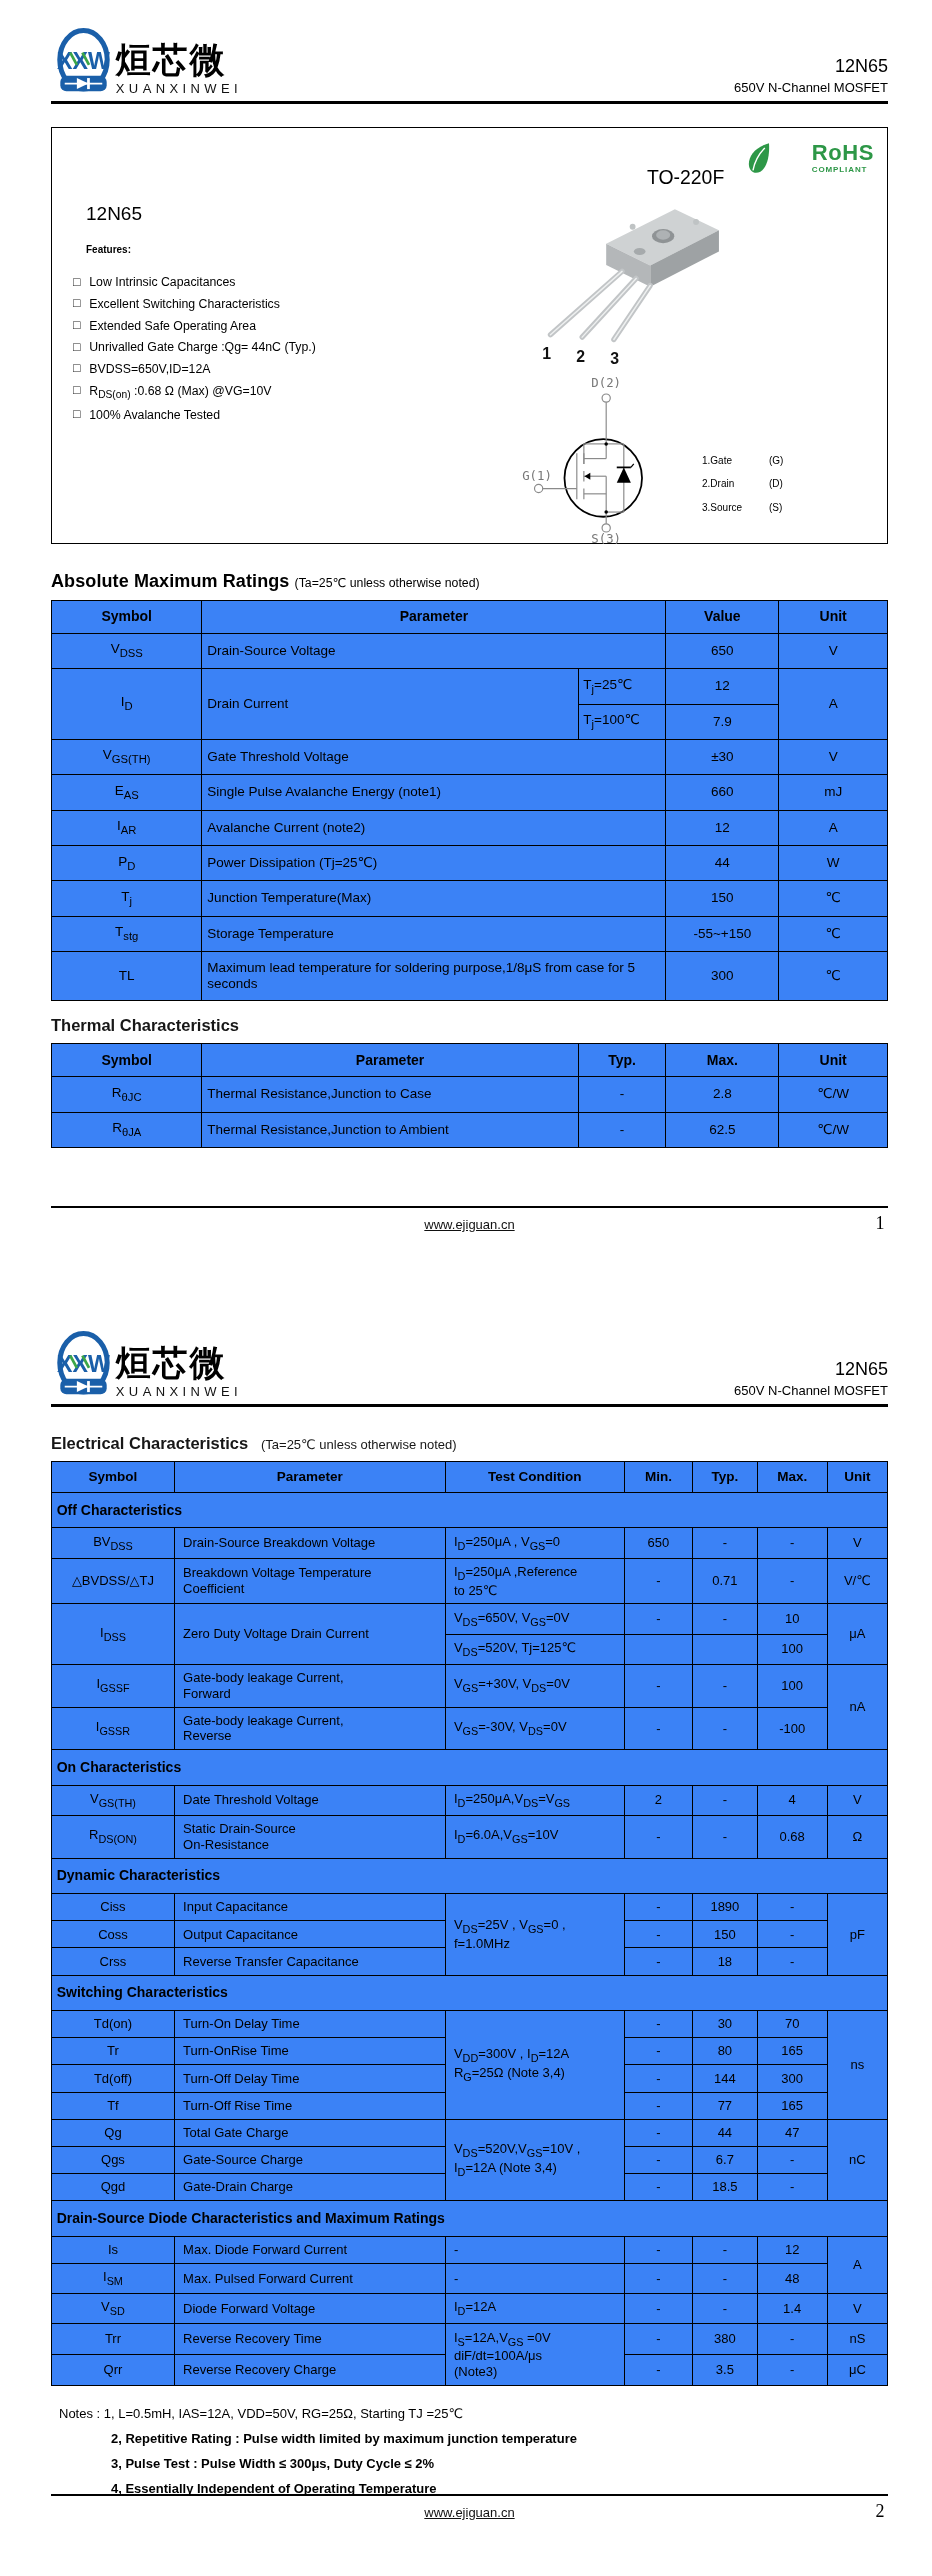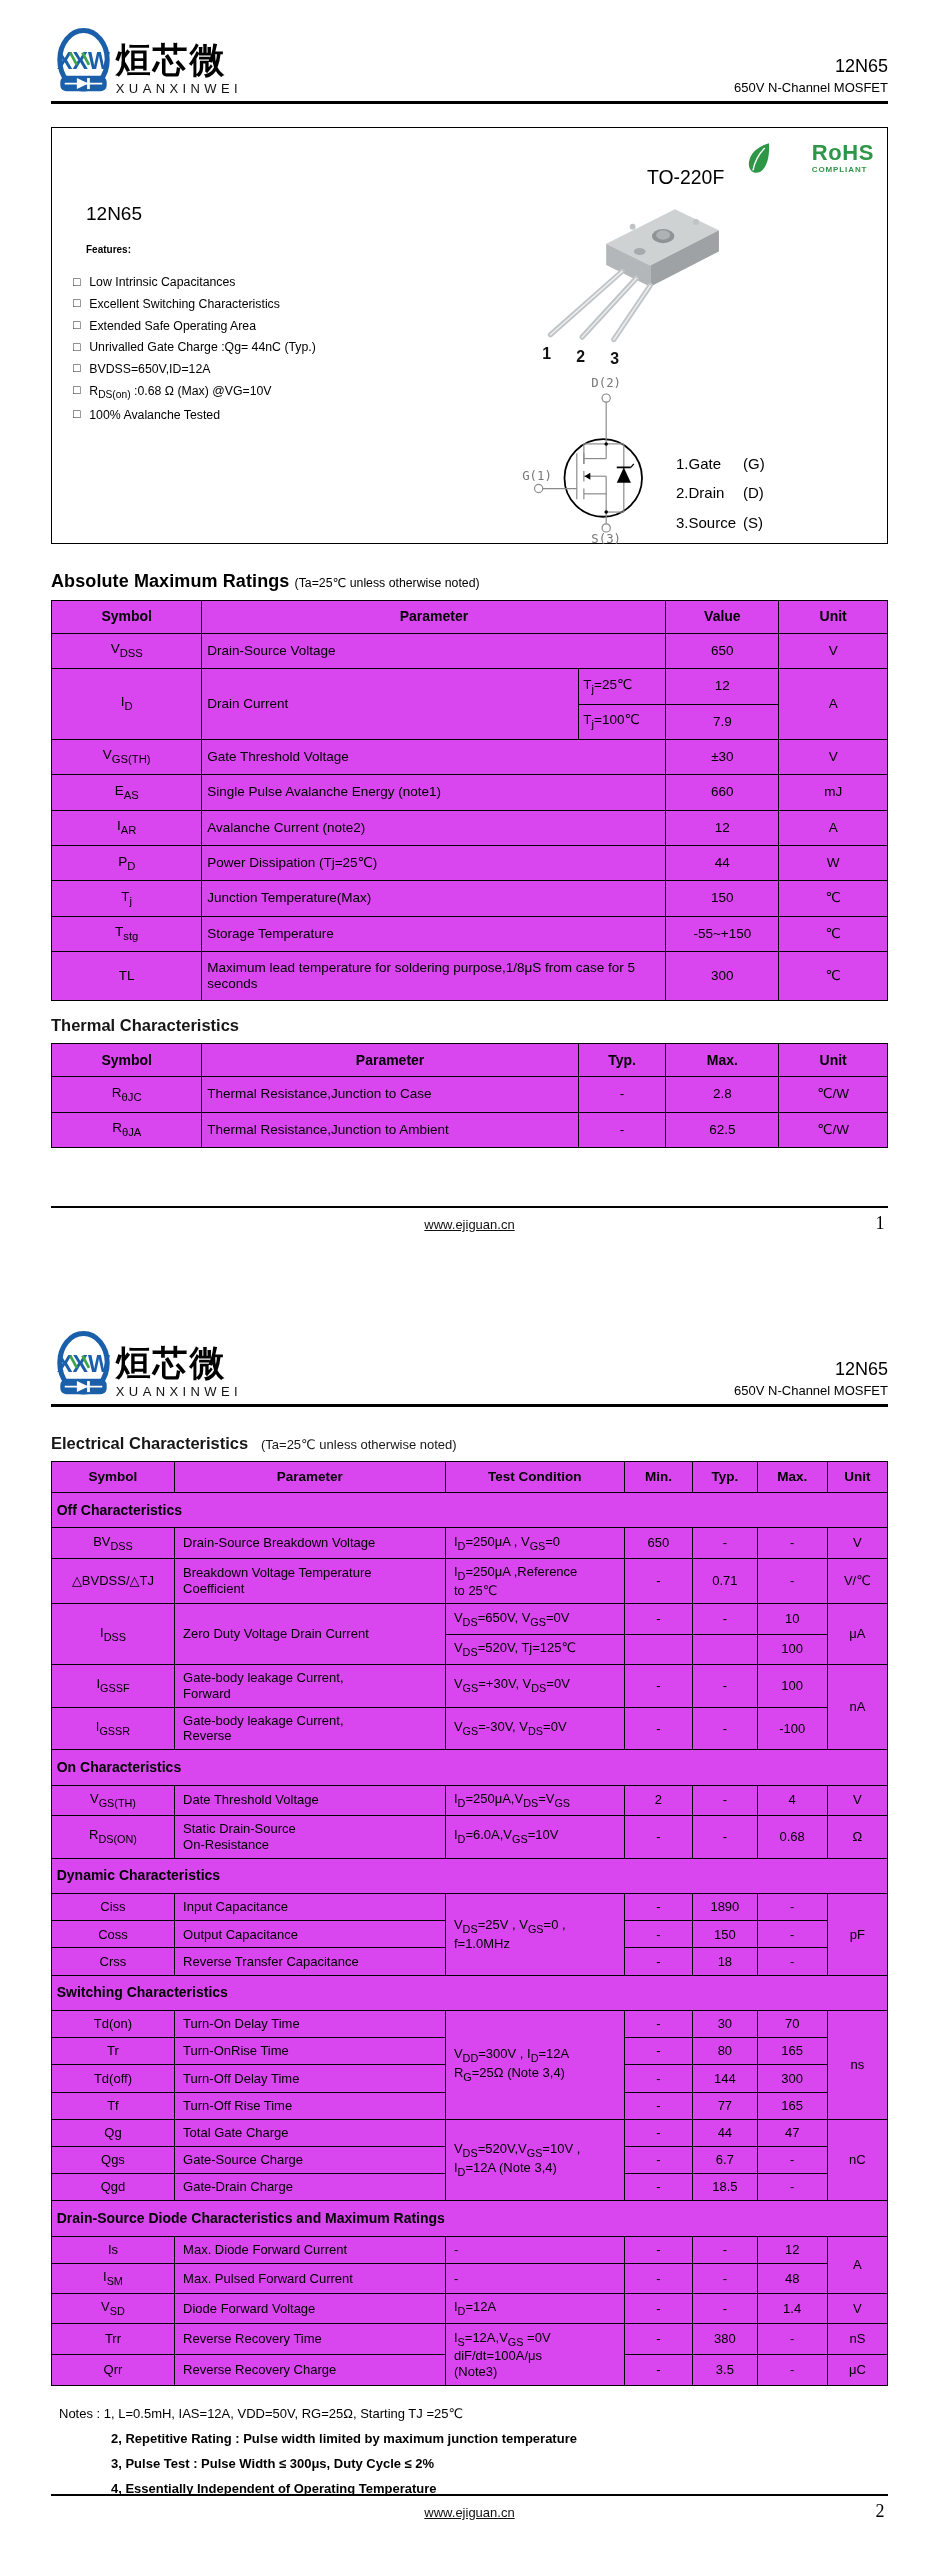--- a/index.html
+++ b/index.html
@@ -28,34 +28,34 @@
   .features li{display:flex;align-items:flex-start;margin-bottom:8.2px;font-size:12.3px;line-height:1.1;}
   .features .cbx{font-size:12.3px;margin-right:8.8px;color:#222;position:relative;top:-0.6px;}
   .pkg-name{position:absolute;left:595px;top:38px;font-size:19.4px;}
   .rohs{position:absolute;right:13px;top:14px;display:flex;align-items:flex-start;gap:36px;}
   .rohs-leaf{width:27px;height:32px;margin-right:2.4px;}
   .rohs-txt{text-align:left;}
   .rohs-l1{font-size:22px;font-weight:bold;color:#2d9747;line-height:1;letter-spacing:0.6px;}
   .rohs-l2{font-size:8px;font-weight:bold;color:#2d9747;letter-spacing:0.9px;margin-top:0.6px;}
   .pkg-svg{position:absolute;left:463px;top:60px;width:247px;height:182px;}
   .sym-svg{position:absolute;left:469px;top:244px;width:141px;height:172px;}
-  .pin-list{position:absolute;left:624px;top:327px;font-size:15px;}
+  .pin-list{position:absolute;left:650px;top:327px;font-size:10px;}
   .pin-list .pin-row{display:flex;margin-bottom:12.3px;}
   .pin-list .pin-name{width:67px;}
   .glabel{font-family:"DejaVu Sans Mono","Liberation Mono",monospace;font-size:21px;fill:#777;}
   .pkg-num{font-family:"Liberation Sans",sans-serif;font-size:27px;font-weight:bold;fill:#111;}
 
   
   .h-big{margin:26.4px 45px 0 51px;font-size:18px;font-weight:bold;letter-spacing:0.1px;}
   .h-big .note{font-size:12.3px;font-weight:normal;letter-spacing:0;}
   .h-mid{margin:15.3px 45px 0 51px;font-size:16.5px;font-weight:bold;color:#171717;}
   .h-mid .note{font-size:13px;font-weight:normal;margin-left:8.2px;}
 
   
-  table.ds{border-collapse:collapse;table-layout:fixed;width:837px;margin:8.2px 45px 0 51px;border:1.8px solid #000;background:#d946ef;}
+  table.ds{border-collapse:collapse;table-layout:fixed;width:837px;margin:8.2px 45px 0 51px;border:1.8px solid #000;background:#3b82f6;}
   table.ds th,table.ds td{border:1.2px solid #000;vertical-align:middle;line-height:1.2;word-wrap:break-word;}
   table.amr{font-size:13.5px;}
   table.amr th{font-size:14px;padding:7.6px 3.5px;}
   table.amr td{padding:7.6px 4.7px;}
   table.elec{font-size:13px;}
   table.elec th{font-size:13.5px;padding:7px 2.4px;}
   table.elec td{padding:5.3px 3.5px;}
   td.l,th.l{text-align:left;padding-left:9.4px;}
   td.c,th.c{text-align:center;}
   td.cond{padding-left:5.9px;}

